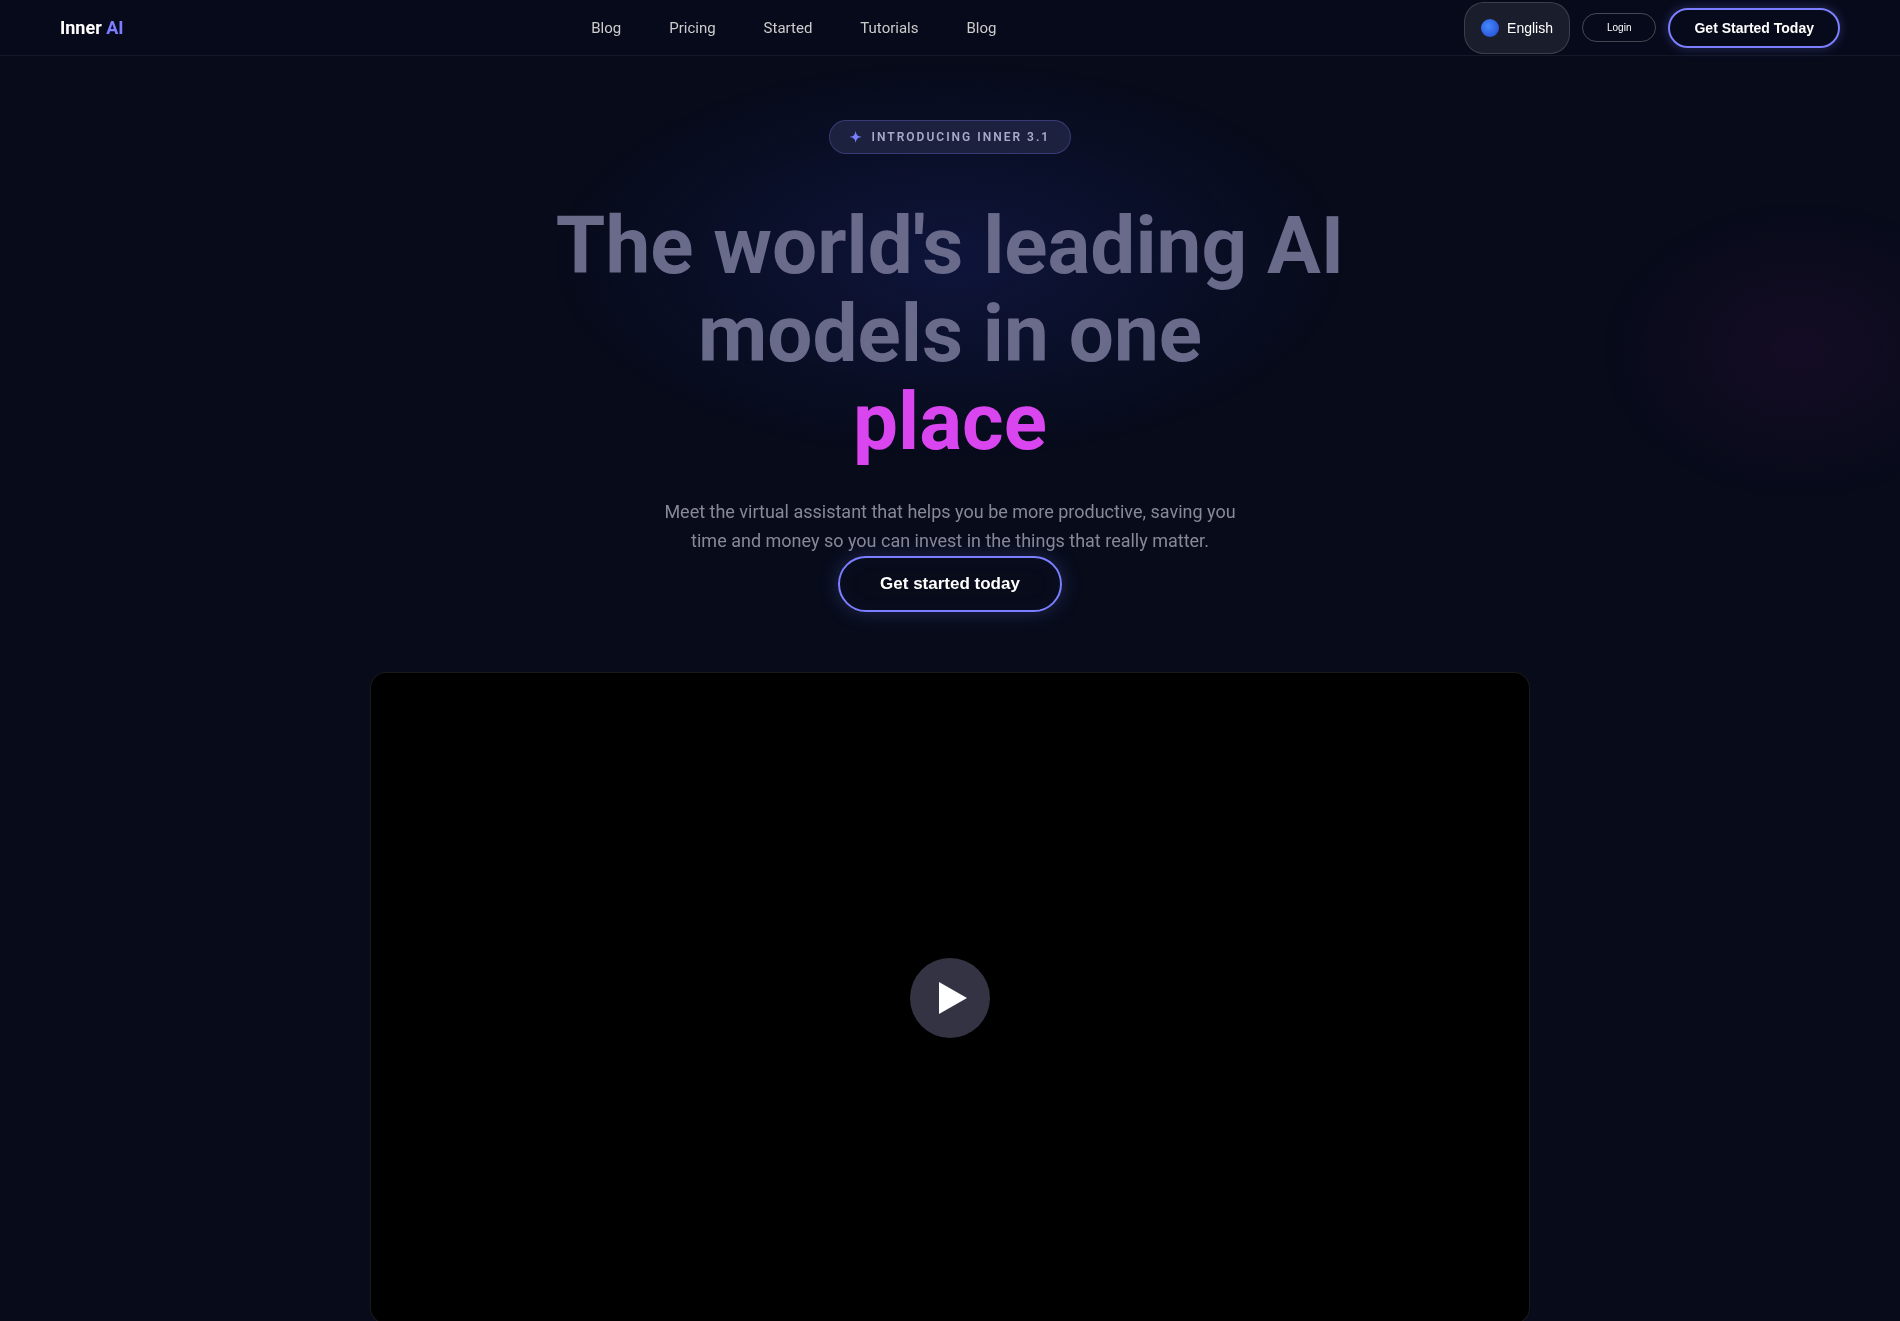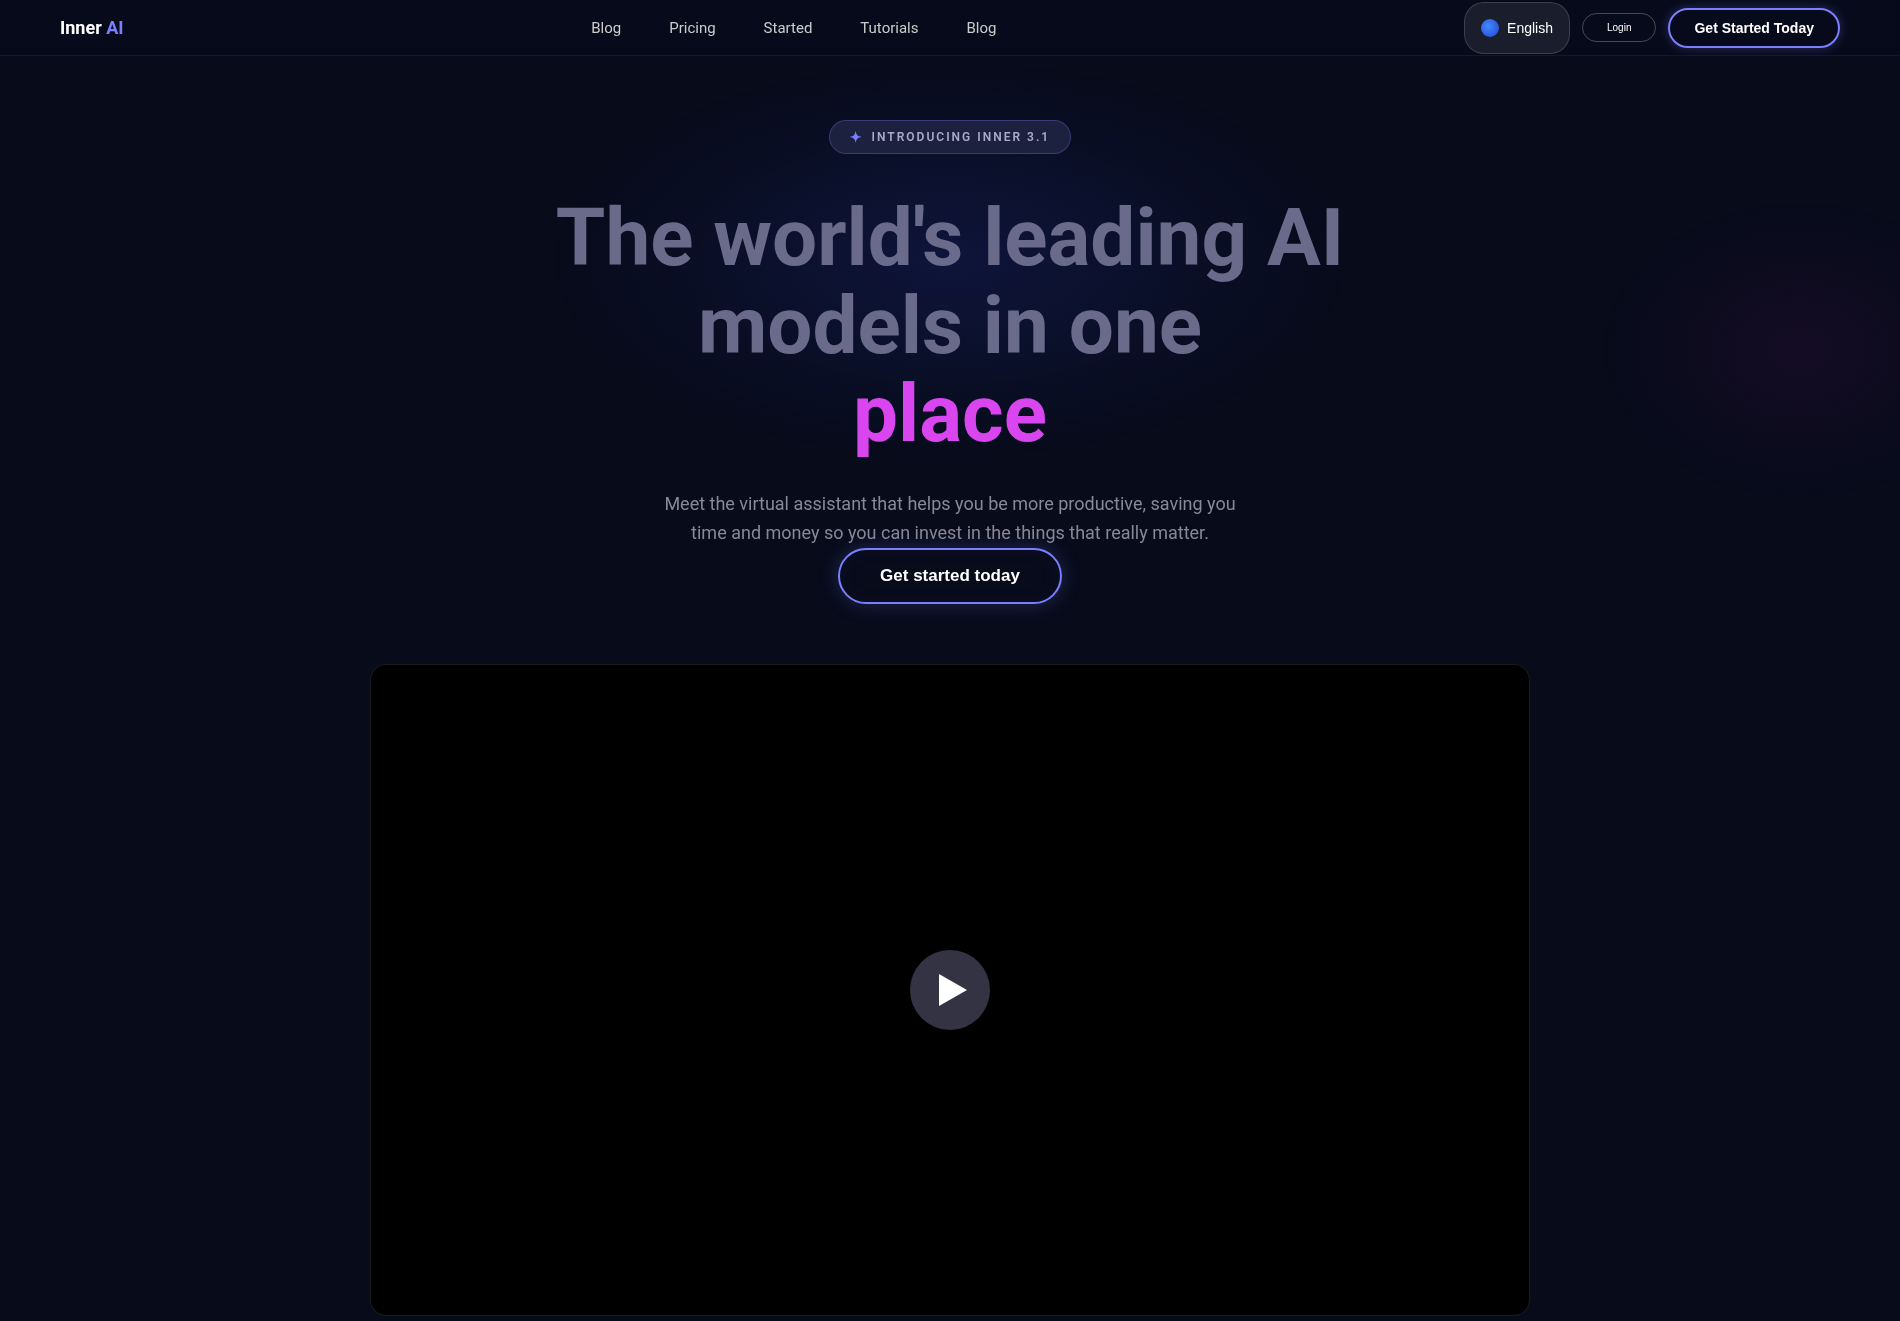--- a/index.html
+++ b/index.html
@@ -139,20 +139,21 @@
       font-size: 14px;
     }
 
     .hero-title {
       font-size: 80px;
       font-weight: 700;
       line-height: 1.1;
       max-width: 1000px;
       margin-bottom: 32px;
       color: #e8e8f0;
+      margin-top: 8px;
     }
 
     .hero-title .dim {
       color: #6a6a8a;
     }
 
     .hero-title .bright {
       color: #d946ef;
     }
 

